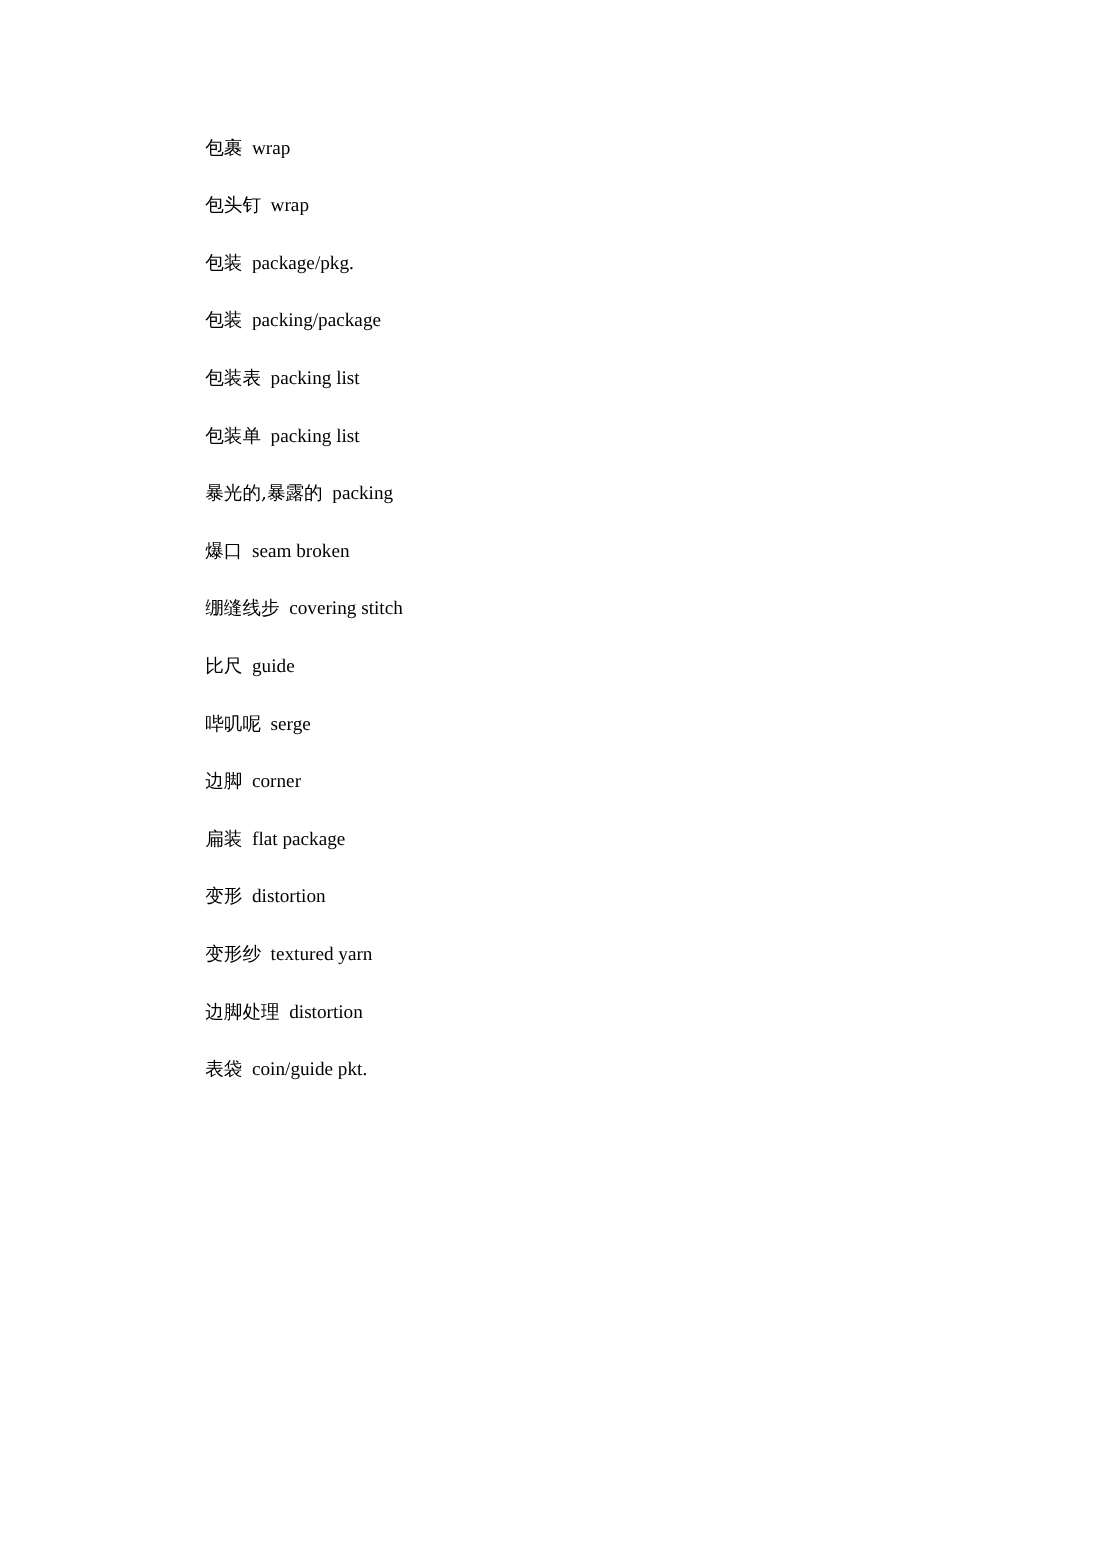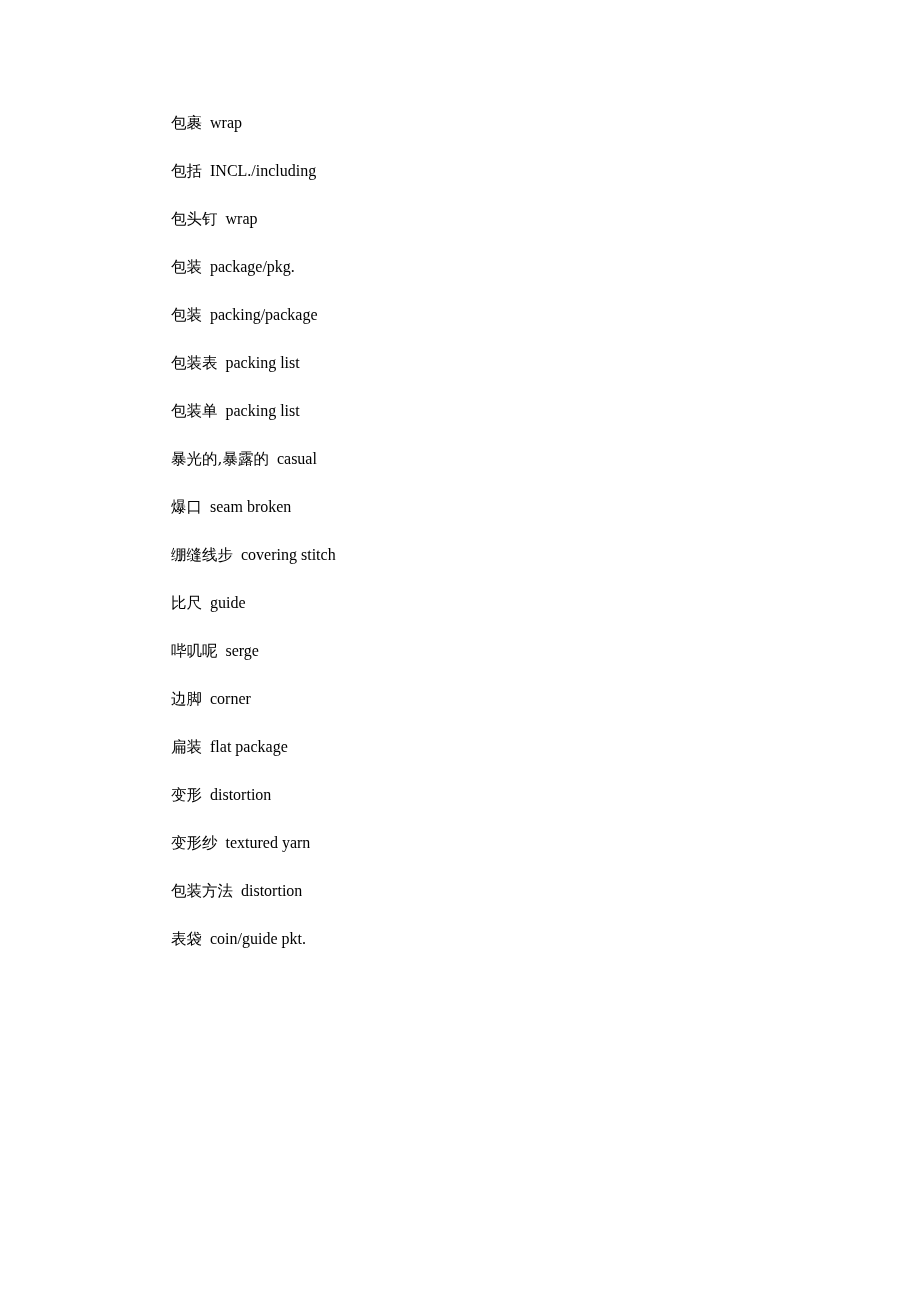--- a/index.html
+++ b/index.html
@@ -43,31 +43,30 @@
     font-family: "Liberation Serif", "DejaVu Serif", serif;
     font-size: 16px;
   }
 </style>
 </head>
 <body>
 
 <div id="page">
   <div id="glossary">
       <div class="entry"><span class="term">包裹</span><span class="sep">  </span><span class="gloss">wrap</span></div>
-      <div class="entry"><span class="term">包括</span><span class="sep">  </span><span class="gloss">INCL./including</span></div>
       <div class="entry"><span class="term">包头钉</span><span class="sep">  </span><span class="gloss">wrap</span></div>
       <div class="entry"><span class="term">包装</span><span class="sep">  </span><span class="gloss">package/pkg.</span></div>
       <div class="entry"><span class="term">包装</span><span class="sep">  </span><span class="gloss">packing/package</span></div>
       <div class="entry"><span class="term">包装表</span><span class="sep">  </span><span class="gloss">packing list</span></div>
       <div class="entry"><span class="term">包装单</span><span class="sep">  </span><span class="gloss">packing list</span></div>
-      <div class="entry"><span class="term">暴光的,暴露的</span><span class="sep">  </span><span class="gloss">casual</span></div>
+      <div class="entry"><span class="term">暴光的,暴露的</span><span class="sep">  </span><span class="gloss">packing</span></div>
       <div class="entry"><span class="term">爆口</span><span class="sep">  </span><span class="gloss">seam broken</span></div>
       <div class="entry"><span class="term">绷缝线步</span><span class="sep">  </span><span class="gloss">covering stitch</span></div>
       <div class="entry"><span class="term">比尺</span><span class="sep">  </span><span class="gloss">guide</span></div>
       <div class="entry"><span class="term">哔叽呢</span><span class="sep">  </span><span class="gloss">serge</span></div>
       <div class="entry"><span class="term">边脚</span><span class="sep">  </span><span class="gloss">corner</span></div>
       <div class="entry"><span class="term">扁装</span><span class="sep">  </span><span class="gloss">flat package</span></div>
       <div class="entry"><span class="term">变形</span><span class="sep">  </span><span class="gloss">distortion</span></div>
       <div class="entry"><span class="term">变形纱</span><span class="sep">  </span><span class="gloss">textured yarn</span></div>
-      <div class="entry"><span class="term">包装方法</span><span class="sep">  </span><span class="gloss">distortion</span></div>
+      <div class="entry"><span class="term">边脚处理</span><span class="sep">  </span><span class="gloss">distortion</span></div>
       <div class="entry"><span class="term">表袋</span><span class="sep">  </span><span class="gloss">coin/guide pkt.</span></div>
     </div>
 </div>
 
 </body></html>

